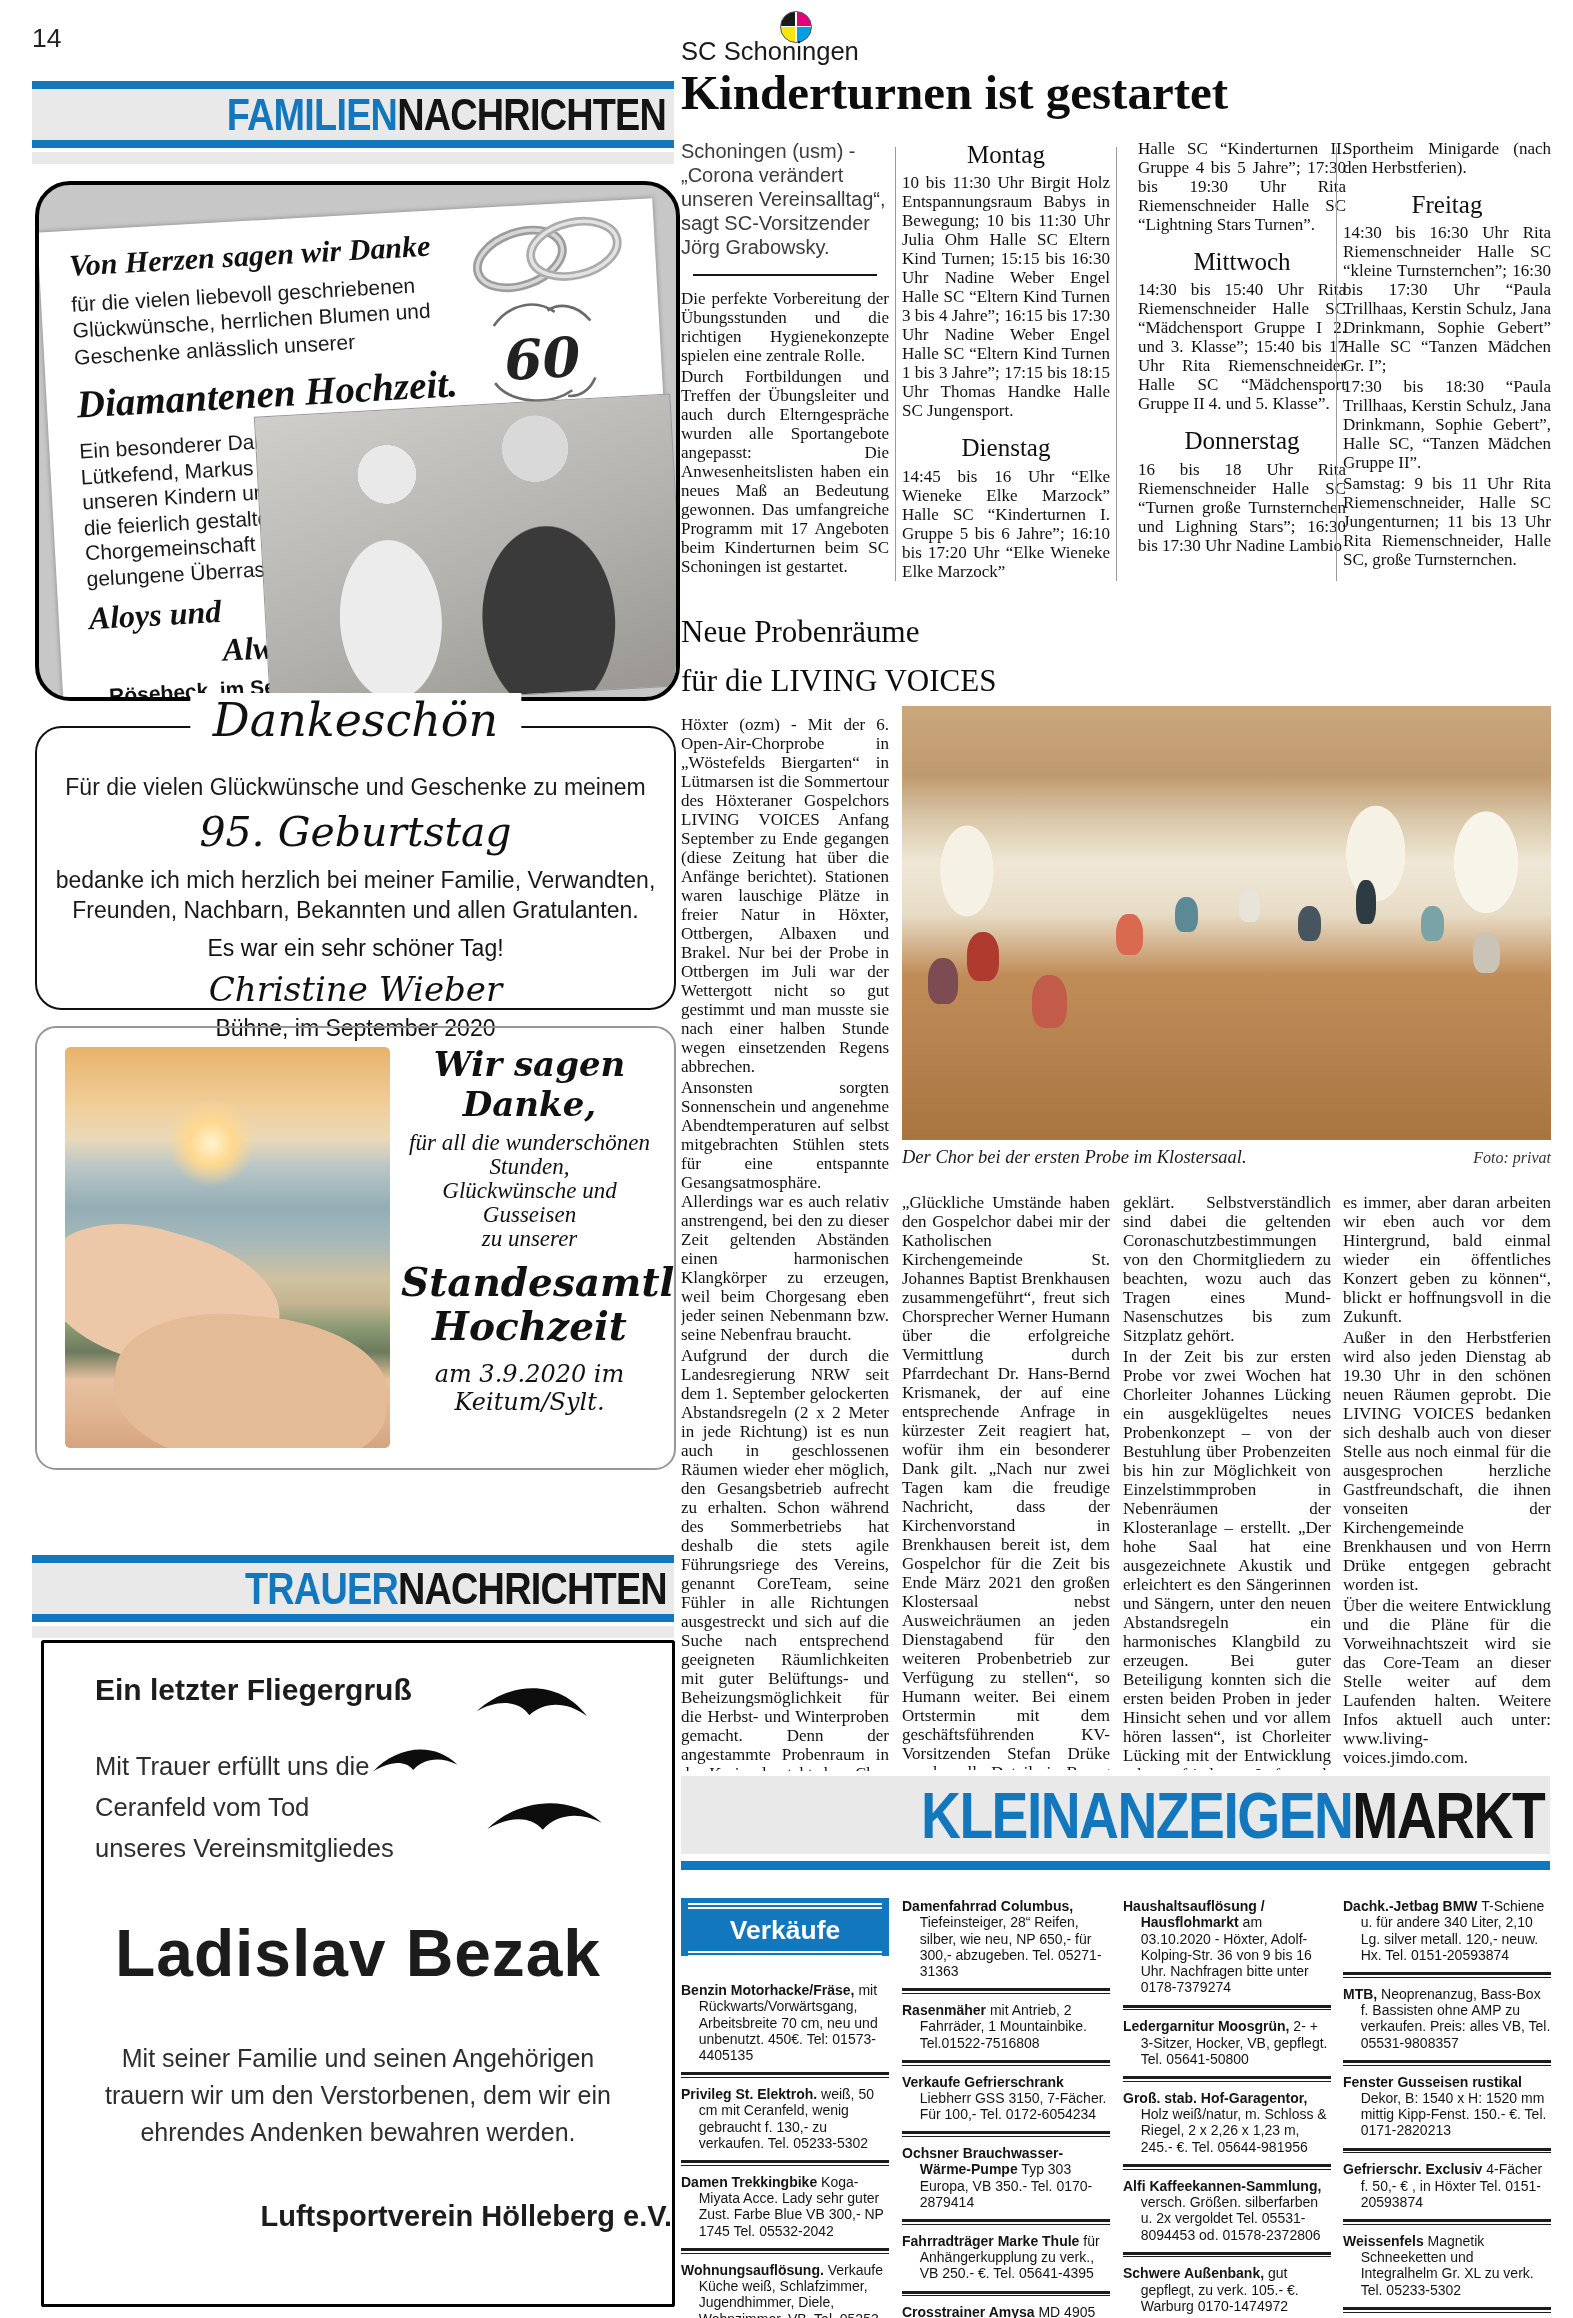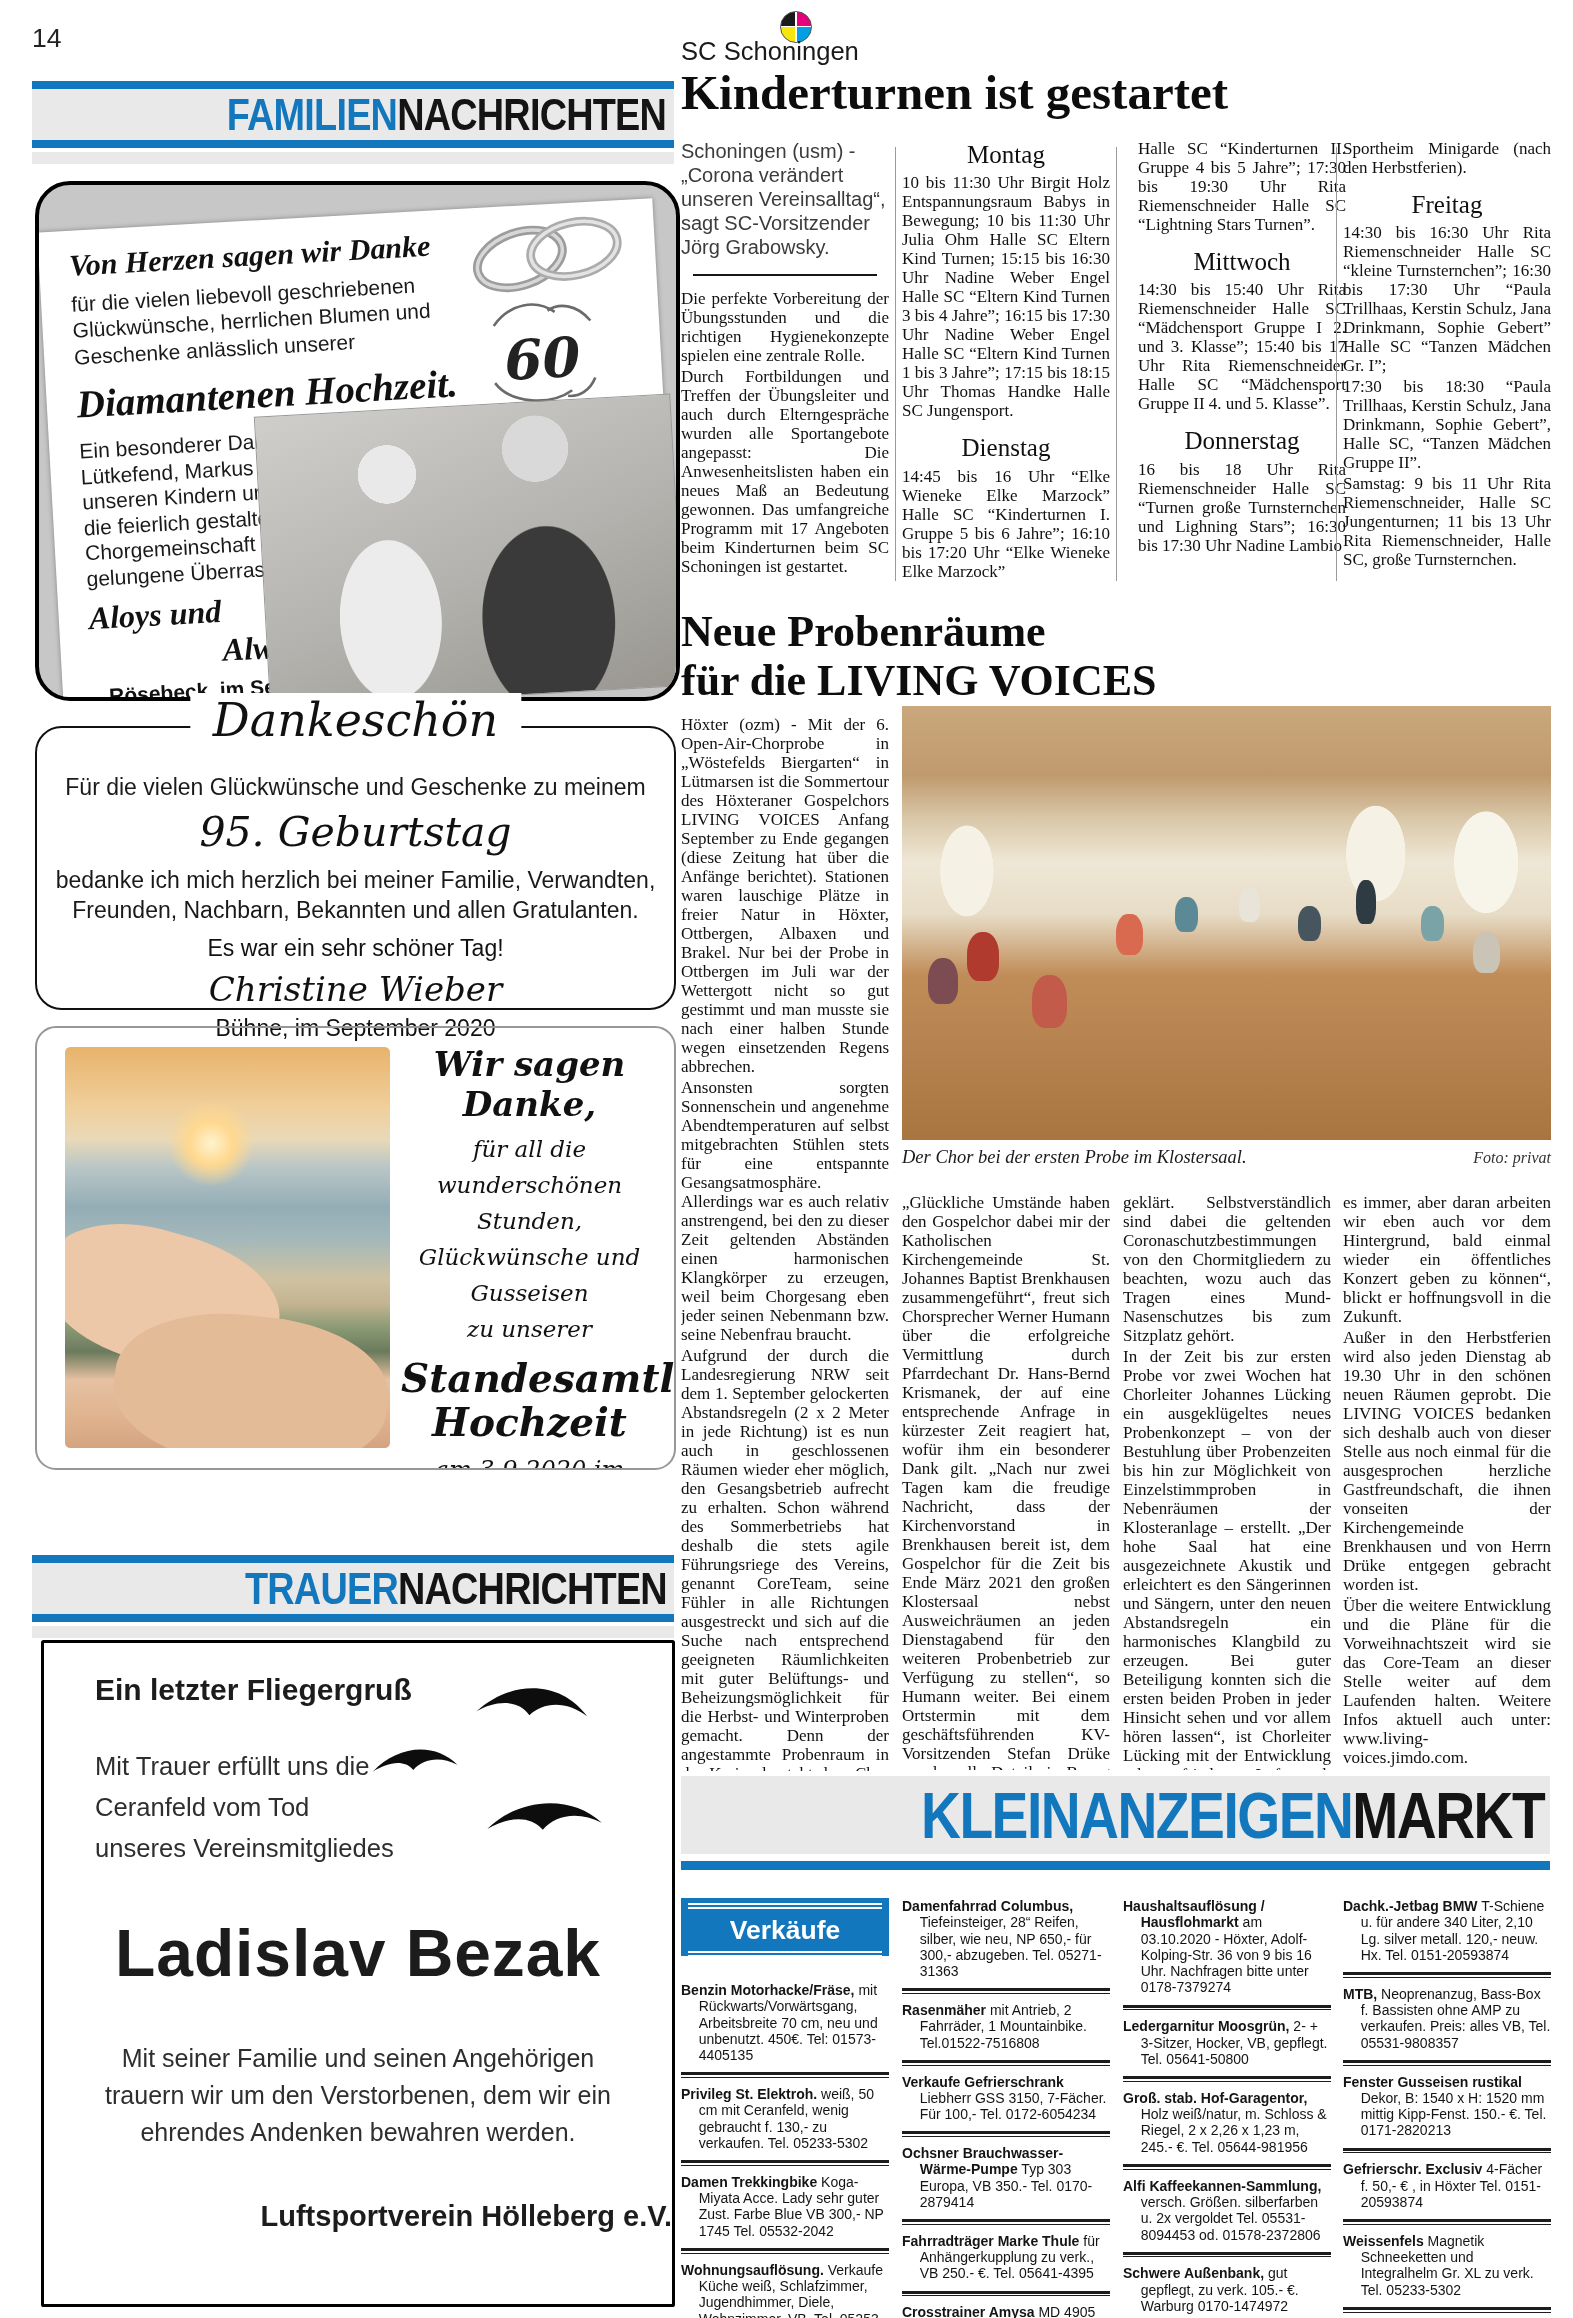--- a/index.html
+++ b/index.html
@@ -67,21 +67,21 @@
   .wed-photo{position:absolute;left:28px;top:19.4px;width:325px;height:401px;border-radius:5.3px;overflow:hidden;
     background:
       radial-gradient(circle 62px at 45% 24%, #fff3cf 0%, #ffd88f 35%, rgba(255,216,143,0) 70%),
       linear-gradient(180deg,#e8b36b 0%,#f0cf9b 15%,#e9d9b8 23%,#b9c6c6 30%,#93adb6 40%,#a4b8ba 48%,
                       #cfc2a0 58%,#c4b491 64%,#8a9a74 70%,#6b7a5c 76%,#e6c1a2 83%,#dfb28d 93%,#d3a47f 100%);}
   .hand{position:absolute;background:#ecc8a9;border-radius:45%;}
   .hand1{left:-22px;bottom:84px;width:238px;height:132px;transform:rotate(16deg);}
   .hand2{left:49px;bottom:-17.7px;width:274px;height:150px;transform:rotate(6deg);background:#e4bb97;}
   .wed-text{position:absolute;left:364px;right:16px;top:12.4px;text-align:center;font-family:"DejaVu Serif",serif;}
   .w-title{font-size:34px;font-weight:bold;font-style:italic;margin:3.5px 0 7px;}
-  .w-sub{font-size:23px;font-style:italic;line-height:36px;}
+  .w-sub{font-size:23px;font-style:italic;line-height:24px;font-family:Liberation Serif, serif;}
   .w-main{font-size:39px;font-weight:bold;font-style:italic;line-height:44px;margin-top:8.8px;}
   .w-date{font-size:24px;font-style:italic;margin-top:12.4px;}
 
   
   .obit-box{left:41px;top:1640px;width:628px;height:661px;border:3.5px solid #000;border-radius:2.6px;}
   .o-title{padding:30px 0 0 51px;font-size:30px;font-weight:bold;color:#1c1c1c;}
   .o-birds{position:absolute;right:26.5px;top:23px;}
   .o-intro{padding-left:51px;margin-top:39px;font-size:25.6px;line-height:41px;color:#2e2e2e;}
   .o-name{margin-top:46px;text-align:center;font-size:66px;font-weight:bold;color:#1c1c1c;letter-spacing:0.9px;}
   .o-body{margin:49px auto 0;width:530px;text-align:center;font-size:25px;line-height:37px;color:#2e2e2e;}
@@ -95,21 +95,21 @@
   .kt-col{top:139px;height:446px;}
   .intro{font-size:20px;line-height:24px;color:#3c3c3c;}
   .intro-rule{width:88%;height:1.8px;background:#161616;margin:15px auto 13.2px;}
   .col-p{margin:0 0 1.8px;font-family:"Liberation Serif","DejaVu Serif",serif;font-size:17px;
          line-height:19px;text-align:justify;color:#101010;}
   .day-head{font-family:"Liberation Serif","DejaVu Serif",serif;font-size:25px;text-align:center;
             margin:14px 0 4.4px;color:#101010;}
   .day-head:first-child{margin-top:1.8px;}
   .vrule{width:0.9px;background:#9a9a9a;top:147px;height:434px;}
 
-  .lv-head{left:681px;top:607px;font-size:44px;line-height:49px;font-weight:bold;
+  .lv-head{left:681px;top:607px;font-size:31px;line-height:49px;font-weight:normal;
            font-family:"Liberation Serif","DejaVu Serif",serif;color:#0d0d0d;}
   .lv-col1{top:715px;height:1056px;}
   .lv-col{top:1193px;height:577px;}
   .lv-photo{left:902px;top:706px;width:649px;height:434px;overflow:hidden;
     background:
       radial-gradient(ellipse 53px 84px at 90% 36%, #f7f4ea 60%, rgba(0,0,0,0) 61%),
       radial-gradient(ellipse 49px 79px at 73% 34%, #f5f1e4 60%, rgba(0,0,0,0) 61%),
       radial-gradient(ellipse 44px 75px at 10% 38%, #f5f1e4 60%, rgba(0,0,0,0) 61%),
       linear-gradient(180deg,#caa77c 0%,#bf9a6e 16%,#d9c8a9 26%,#efe7d6 36%,#e7dcc6 48%,
                       #c08c58 62%,#b5814e 80%,#a8743f 100%);}

